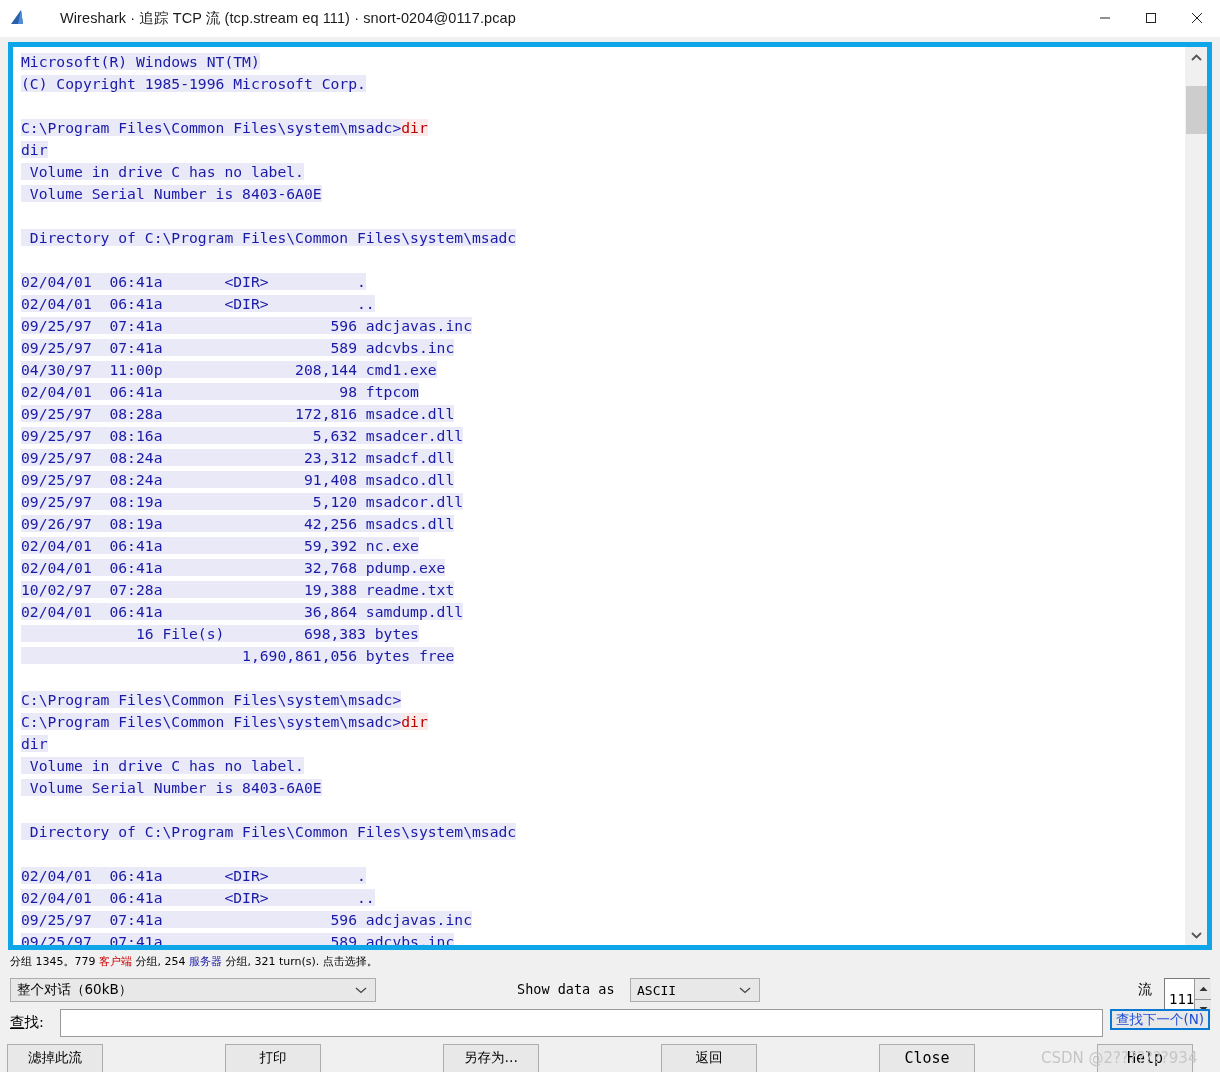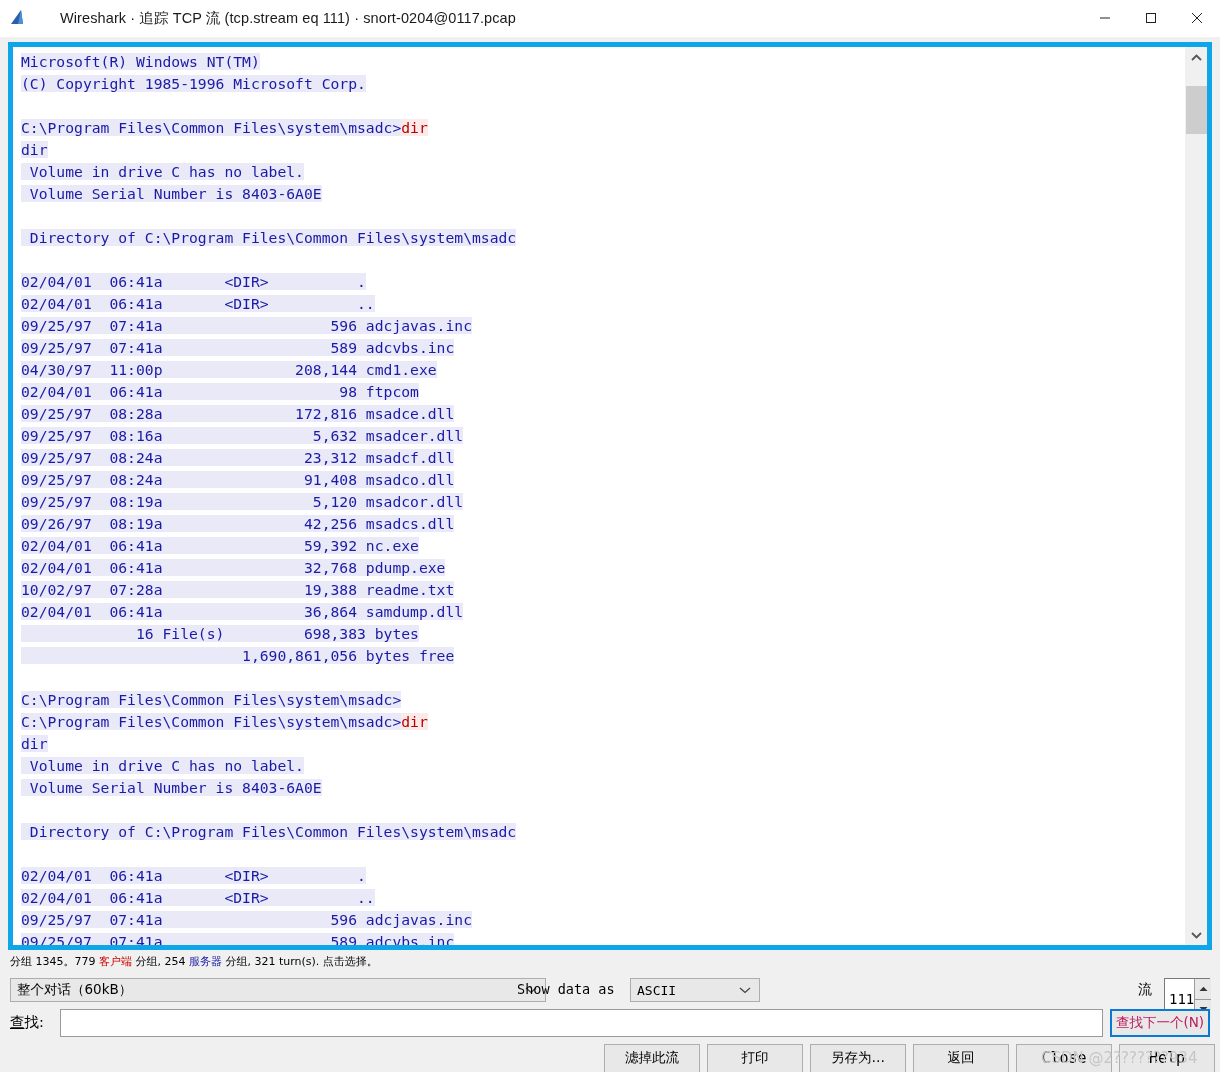--- a/index.html
+++ b/index.html
@@ -158,21 +158,21 @@
     font-size: 13.5px;
     color: #000;
     font-family: "DejaVu Sans", sans-serif;
   }
   .combo .cval {
     flex: 1 1 auto;
     white-space: nowrap;
     overflow: hidden;
   }
   .combo .chev { flex: none; padding-right: 6px; display:flex; align-items:center;}
-  #combo-conv { left: 0; width: 536px; }
+  #combo-conv { left: 0; width: 366px; }
   #combo-showas { left: 620px; width: 130px; font-family: "DejaVu Sans Mono", monospace; font-size: 13px;}
   .showas-label {
     position: absolute;
     left: 507px;
     top: 3px;
     font-family: "DejaVu Sans Mono", monospace;
     font-size: 13.5px;
     color: #000;
     white-space: nowrap;
   }
@@ -245,44 +245,44 @@
     height: 28px;
     box-sizing: border-box;
     border: 1px solid #9a9a9a;
     background: #ffffff;
   }
   .find-next {
     position: absolute;
     left: 1100px;
     top: 0;
     width: 100px;
-    height: 28px;
+    height: 21px;
     box-sizing: border-box;
     border: 2px solid #0a79d4;
     background: #e8e8e8;
     display: flex;
     align-items: center;
     justify-content: center;
     font-size: 13.5px;
     font-family: "DejaVu Sans", sans-serif;
-    color: #be185d;
+    color: #1d4ed8;
     white-space: nowrap;
   }
 
   
   .btnrow {
     position: absolute;
     left: 0;
     top: 1043px;
     width: 1220px;
     height: 30px;
     display: flex;
-    justify-content: flex-end;
-    align-items: center;
-    padding-right: 5px;
+    justify-content: space-between;
+    align-items: center;
+    padding-right: 27px;
     box-sizing: border-box;
   }
   .dlgbtn {
     height: 29px;
     min-width: 96px;
     margin-left: 7px;
     border: 1px solid #adadad;
     background: #e8e8e8;
     box-sizing: border-box;
     display: flex;

